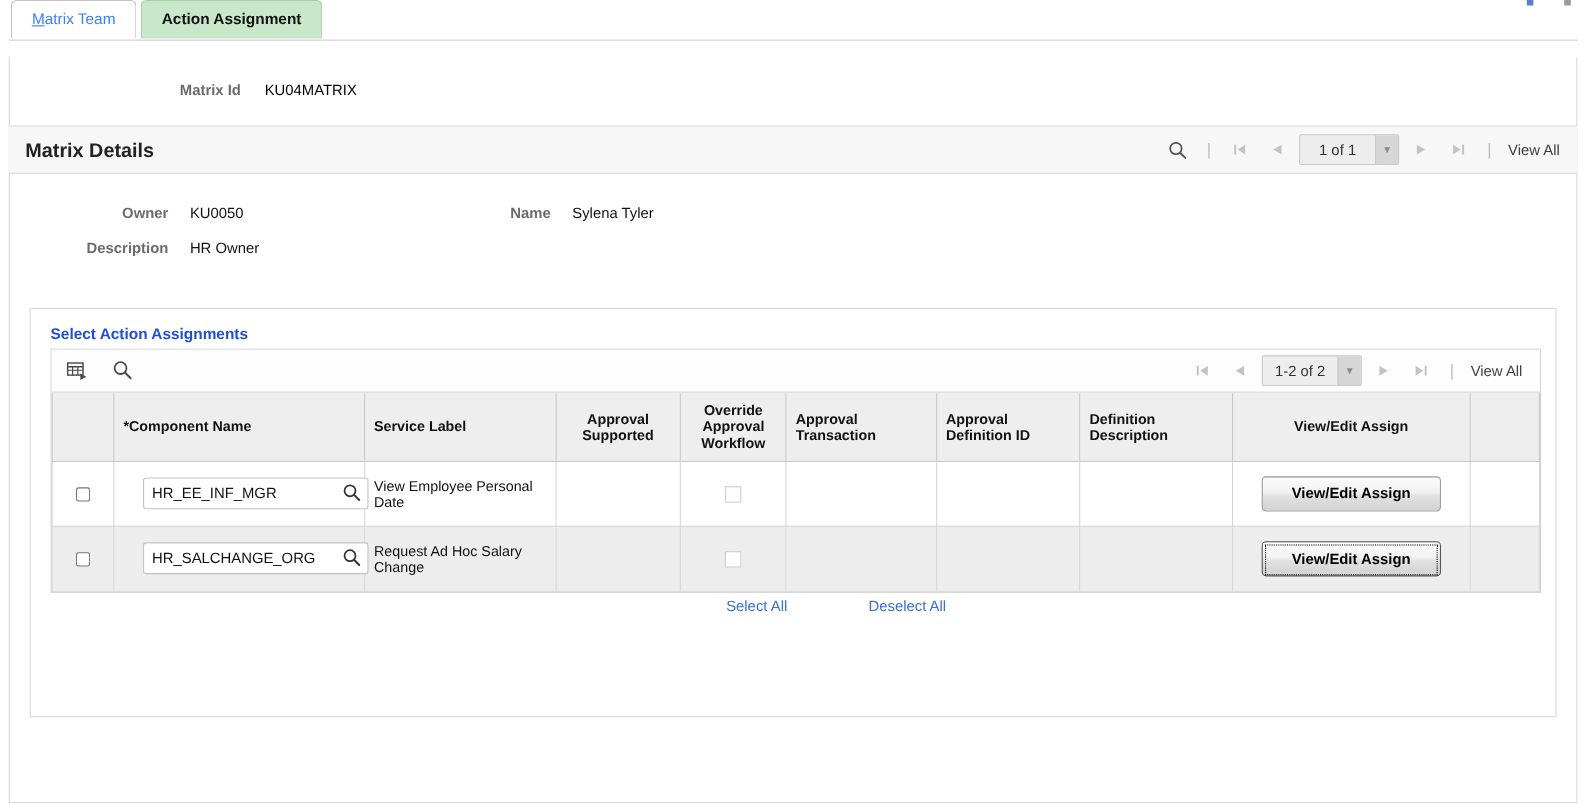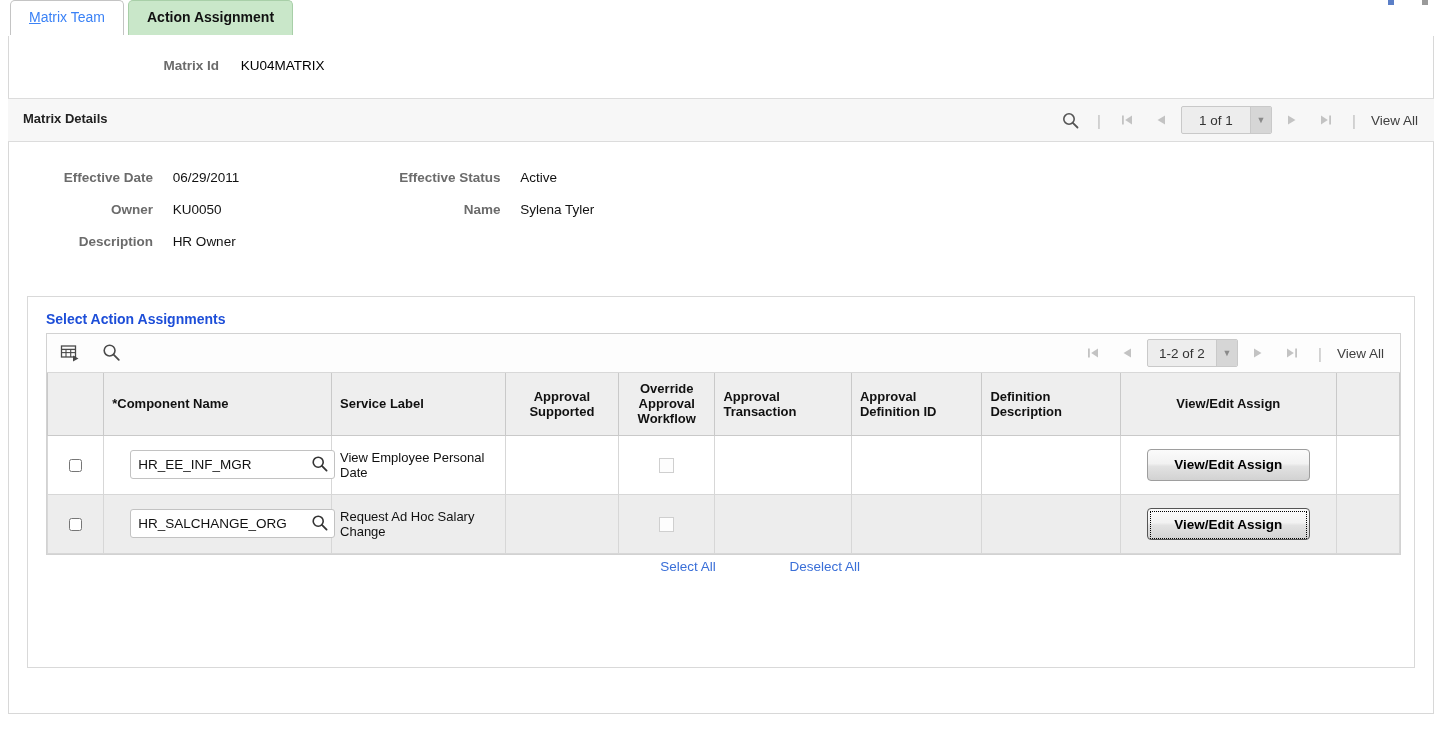--- a/index.html
+++ b/index.html
@@ -55,21 +55,21 @@
     background: #c9e7c9;
     border-color: #a8cfa8;
     font-weight: bold;
     color: #111111;
   }
 
   
   .page-frame {
     position: absolute;
     left: 8px;
-    top: 36px;
+    top: 52px;
     width: 1426px;
     height: 678px;
     border: 1px solid #d8d8d8;
     border-top: none;
     box-sizing: border-box;
     background: #ffffff;
   }
 
   
   .keyrow {
@@ -98,21 +98,21 @@
     background: #f7f7f7;
     border-top: 1px solid #dcdcdc;
     border-bottom: 1px solid #dcdcdc;
     margin: 0 -1px;
   }
   .section-bar .title {
     position: absolute;
     left: 15px;
     top: 12px;
     font-weight: bold;
-    font-size: 13px;
+    font-size: 18px;
     color: #222;
   }
 
   
   .nav {
     position: absolute;
     right: 8px;
     top: 0;
     height: 100%;
     display: flex;
@@ -440,30 +440,20 @@
             <polygon points="2,2.5 2,11.5 8.8,7" fill="#c3c3c3"></polygon>
             <rect x="10.2" y="2.5" width="1.8" height="9" fill="#c3c3c3"></rect>
           </svg>
       </span>
       <span class="item sep">|</span>
       <span class="item viewall">View All</span>
     </div>
   </div>
 
   <div class="details">
-    <div class="frow">
-      <span class="fld c1">
-        <span class="lbl">Effective Date</span>
-        <span class="val">06/29/2011</span>
-      </span>
-      <span class="fld c2">
-        <span class="lbl">Effective Status</span>
-        <span class="val">Active</span>
-      </span>
-    </div>
     <div class="frow">
       <span class="fld c1">
         <span class="lbl">Owner</span>
         <span class="val">KU0050</span>
       </span>
       <span class="fld c2">
         <span class="lbl">Name</span>
         <span class="val">Sylena Tyler</span>
       </span>
     </div>

